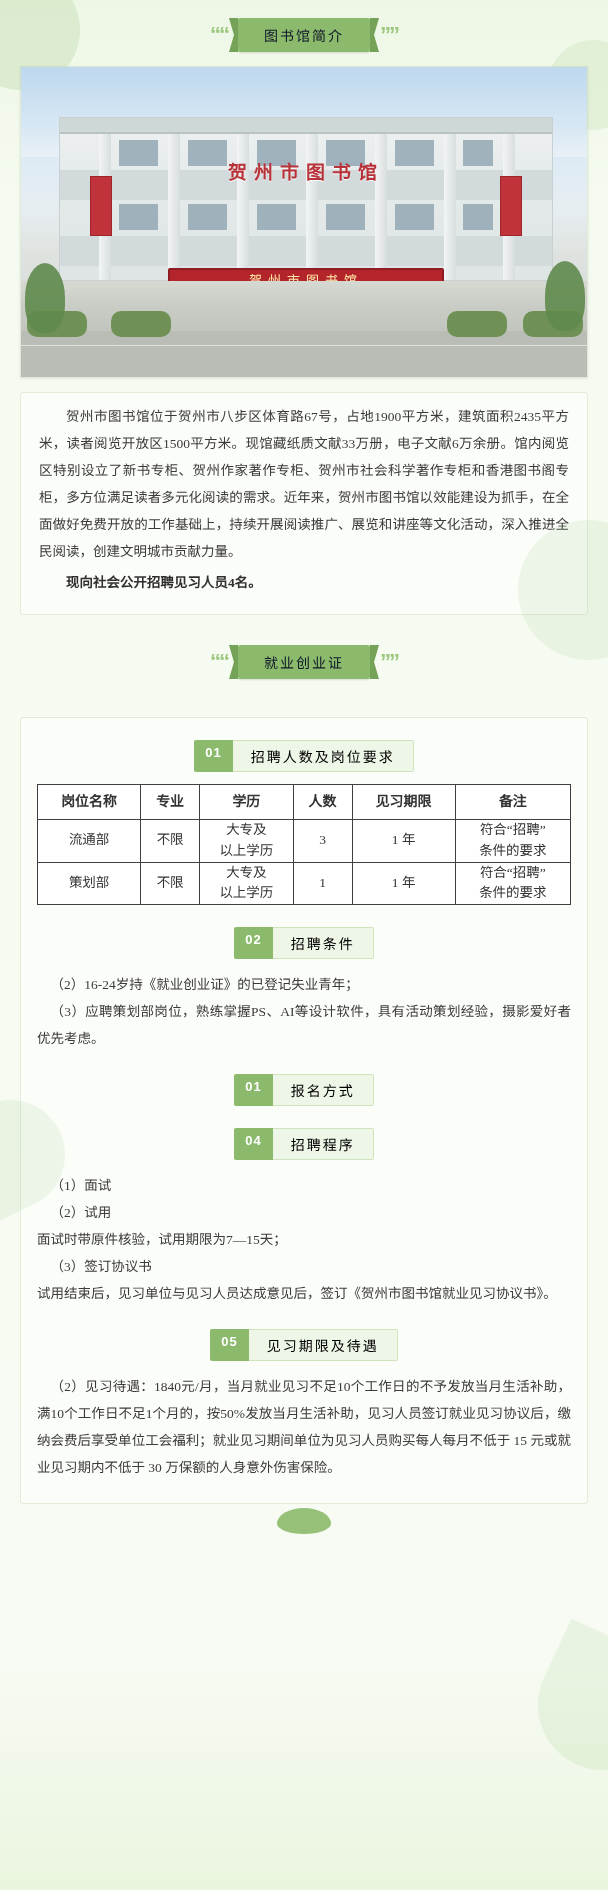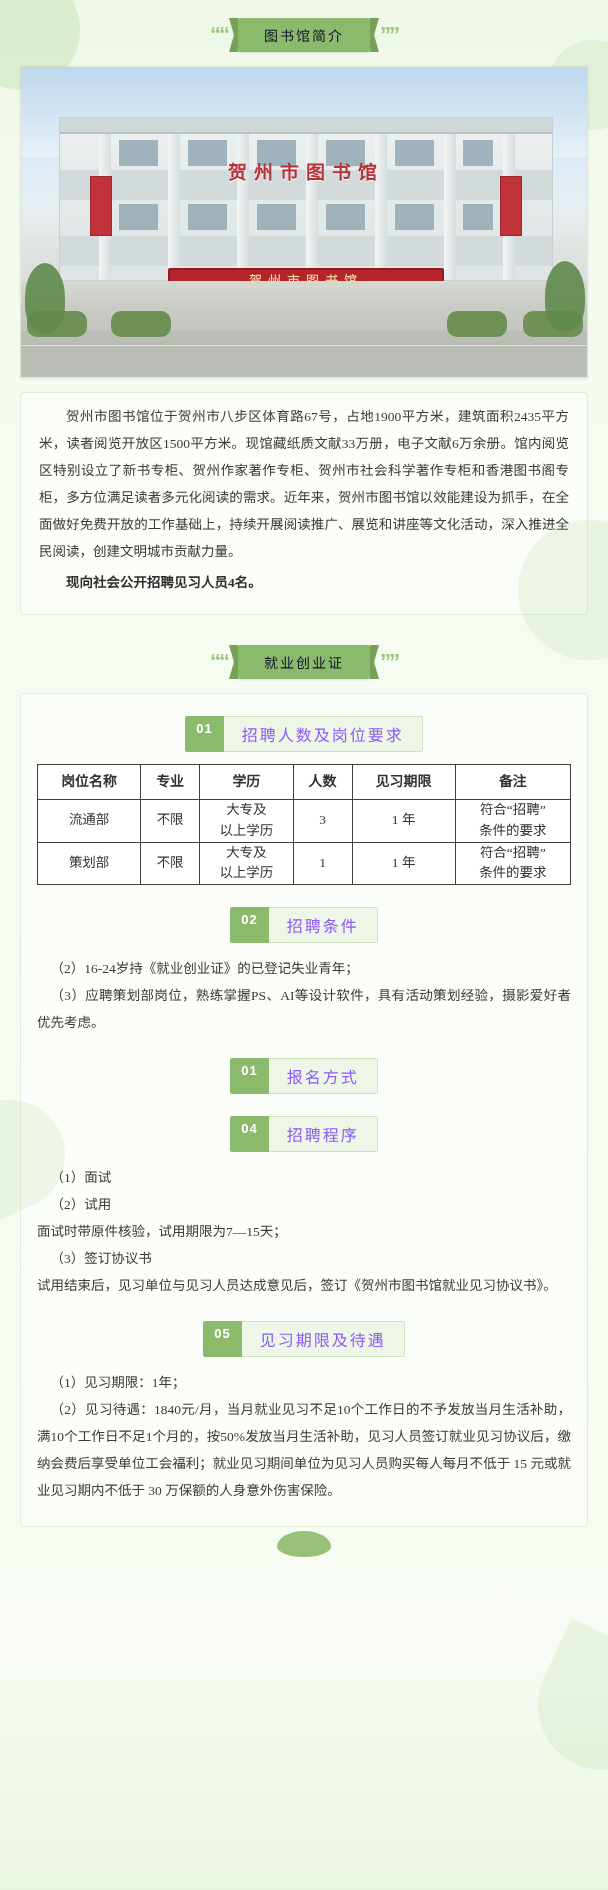--- a/index.html
+++ b/index.html
@@ -133,21 +133,21 @@
     line-height: 2.0;
     color: #3b3b3b;
     text-align: justify;
   }
   .intro p { margin: 0; text-indent: 2em; }
   .intro p.strong { margin-top: 4px; font-weight: bold; color: #2f2f2f; }
 
   
   .card {
     width: 568px;
-    margin: 0 auto 0 auto;
+    margin: 24px auto 0 auto;
     background: #fbfdf8;
     border: 1px solid #e2ecd8;
     border-radius: 3px;
     padding: 18px 16px 22px 16px;
   }
   
   .subhead {
     display: flex;
     align-items: stretch;
     justify-content: center;
@@ -161,23 +161,23 @@
     font-size: 13px;
     font-weight: bold;
     padding: 5px 11px;
     border-radius: 2px 0 0 2px;
     letter-spacing: 1px;
   }
   .sub-title {
     background: #eef6e7;
     border: 1px solid #cfe3bd;
     border-left: none;
-    color: #8b5cf6;
+    color: #000000;
     font-family: Liberation Sans, sans-serif;
-    font-size: 16px;
+    font-size: 14px;
     letter-spacing: 2px;
     padding: 5px 18px;
     border-radius: 0 2px 2px 0;
     display: flex; align-items: center;
   }
 
   
   table.jobs {
     width: 100%;
     border-collapse: collapse;
@@ -364,21 +364,20 @@
       <p>面试时带原件核验，试用期限为7—15天；</p>
       <p class="ind1">（3）签订协议书</p>
       <p>试用结束后，见习单位与见习人员达成意见后，签订《贺州市图书馆就业见习协议书》。</p>
     </div>
 
     <div class="subhead">
       <span class="num">05</span>
       <span class="sub-title">见习期限及待遇</span>
     </div>
     <div class="body-text">
-      <p class="ind1">（1）见习期限：1年；</p>
       <p class="ind1">（2）见习待遇：1840元/月，当月就业见习不足10个工作日的不予发放当月生活补助，满10个工作日不足1个月的，按50%发放当月生活补助，见习人员签订就业见习协议后，缴纳会费后享受单位工会福利；就业见习期间单位为见习人员购买每人每月不低于 15 元或就业见习期内不低于 30 万保额的人身意外伤害保险。</p>
     </div>
 
   </div>
 
   <div class="footer-leaf">
     <span class="fl"></span>
   </div>
 
 </div>

